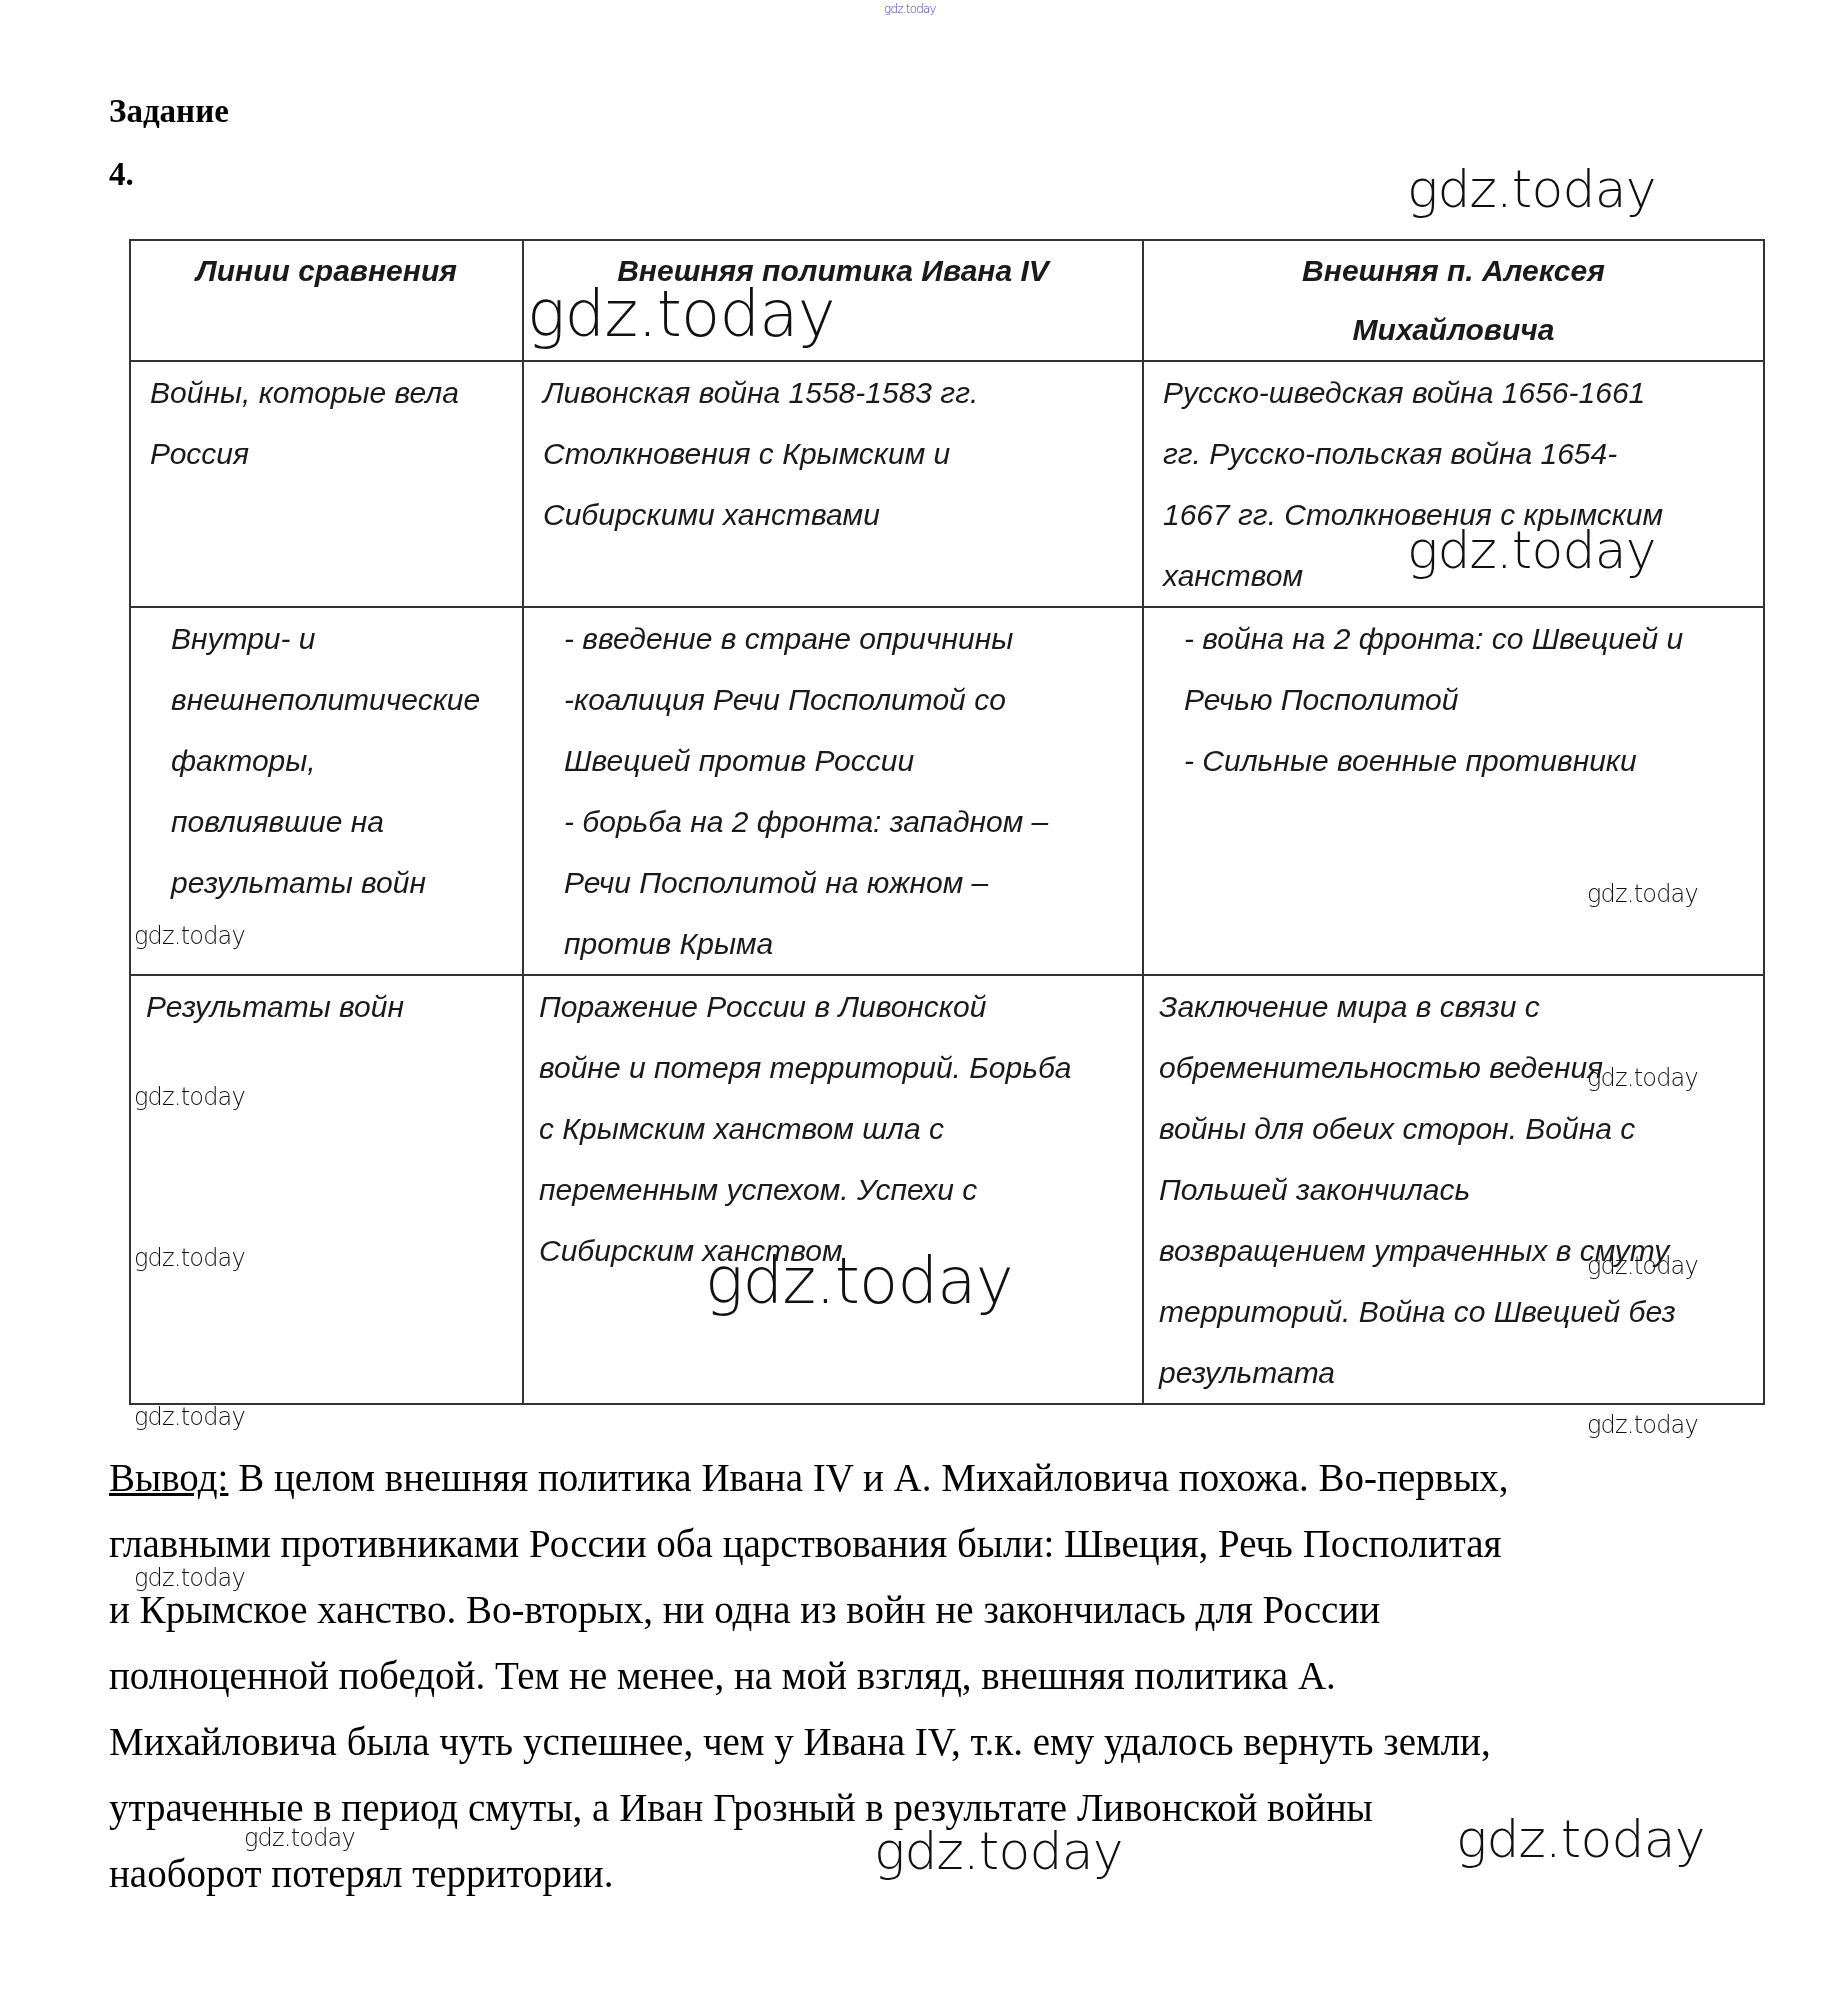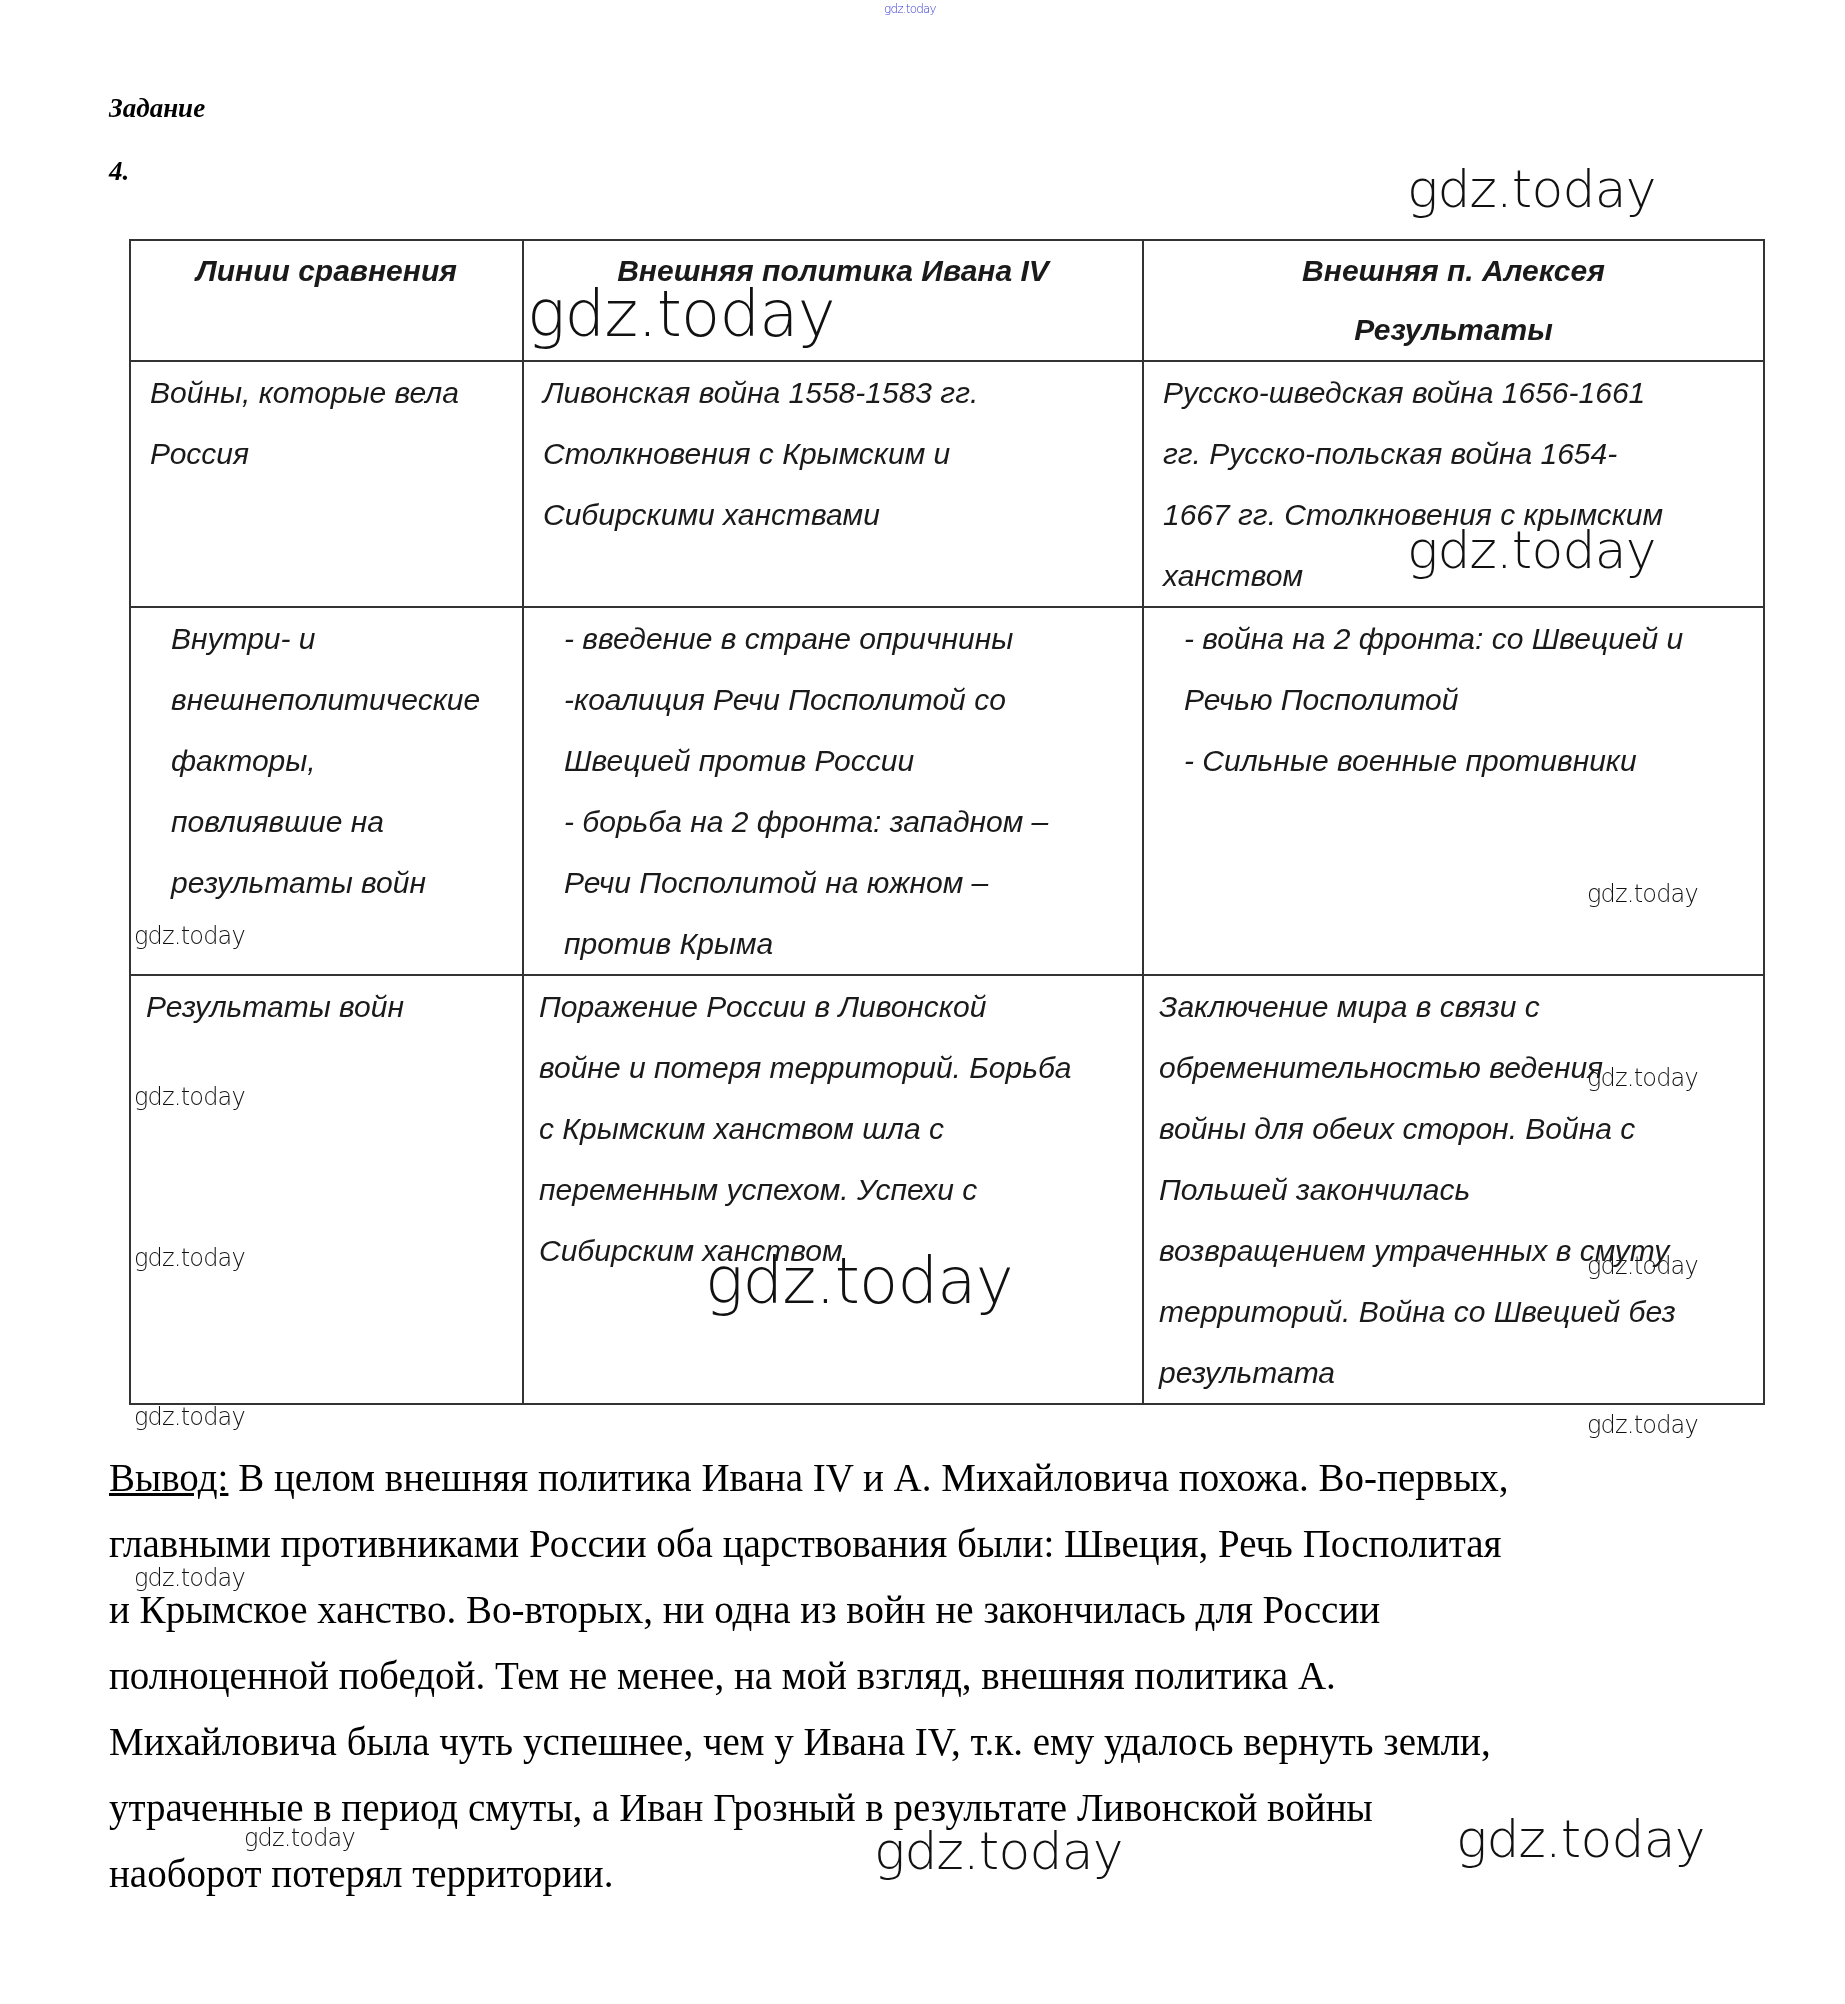--- a/index.html
+++ b/index.html
@@ -4,21 +4,21 @@
 <style>
   html, body { margin: 0; padding: 0; background: #ffffff; }
   body { width: 1846px; height: 2005px; position: relative; overflow: hidden; color: #000; }
   .serif { font-family: "Liberation Serif", "DejaVu Serif", serif; }
   .wm { position: absolute; font-family: "DejaVu Sans", sans-serif; font-weight: 200; color: #111; letter-spacing: -0.8px; white-space: nowrap; }
   .wm-top { color: #3b3bd6; font-size: 12px; left: 884px; top: 1.5px; }
   .wm-xl { font-size: 64px; }
   .wm-l { font-size: 52px; }
   .wm-s { font-size: 24px; }
 
-  .heading { position: absolute; left: 109px; font-size: 27px; font-weight: bold; font-style: italic; }
+  .heading { position: absolute; left: 109px; font-size: 33px; font-weight: bold; }
   #title { top: 93px; }
   #num { top: 156px; }
 
   table.cmp {
     position: absolute; left: 129px; top: 239px;
     width: 1633px; border-collapse: collapse; table-layout: fixed;
   }
   table.cmp col.c1 { width: 393px; }
   table.cmp col.c2 { width: 620px; }
   table.cmp col.c3 { width: 621px; }
@@ -74,21 +74,21 @@
   <thead>
     <tr>
       <th>
         <span class="cell-line">Линии сравнения</span>
       </th>
       <th>
         <span class="cell-line">Внешняя политика Ивана IV</span>
       </th>
       <th>
         <span class="cell-line">Внешняя п. Алексея</span>
-        <span class="cell-line">Результаты</span>
+        <span class="cell-line">Михайловича</span>
       </th>
     </tr>
   </thead>
   <tbody>
     <tr class="r1">
       <td>
         <span class="cell-line">Войны, которые вела</span>
         <span class="cell-line">Россия</span>
       </td>
       <td>

